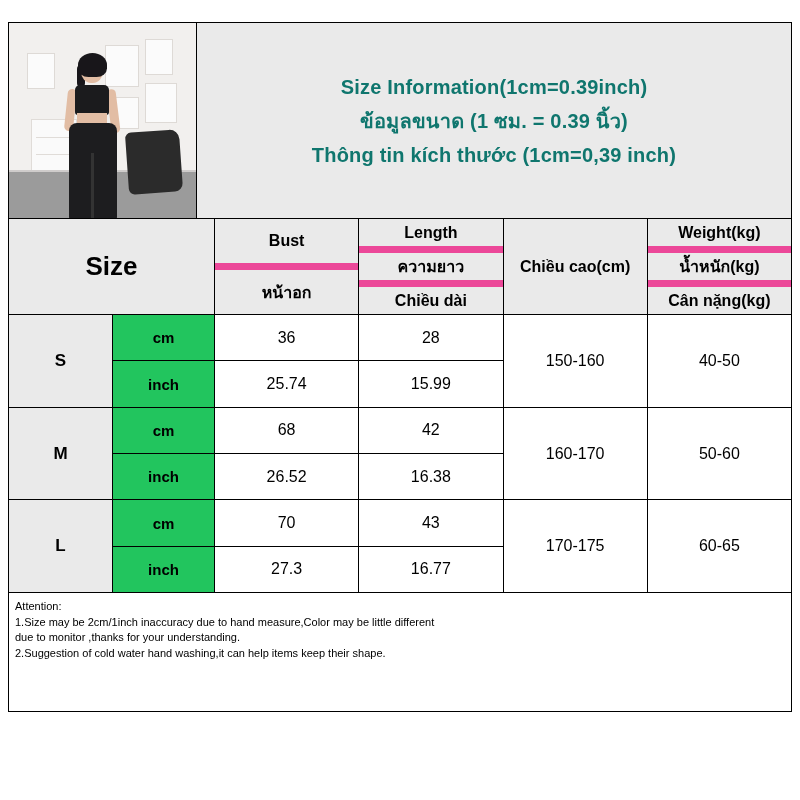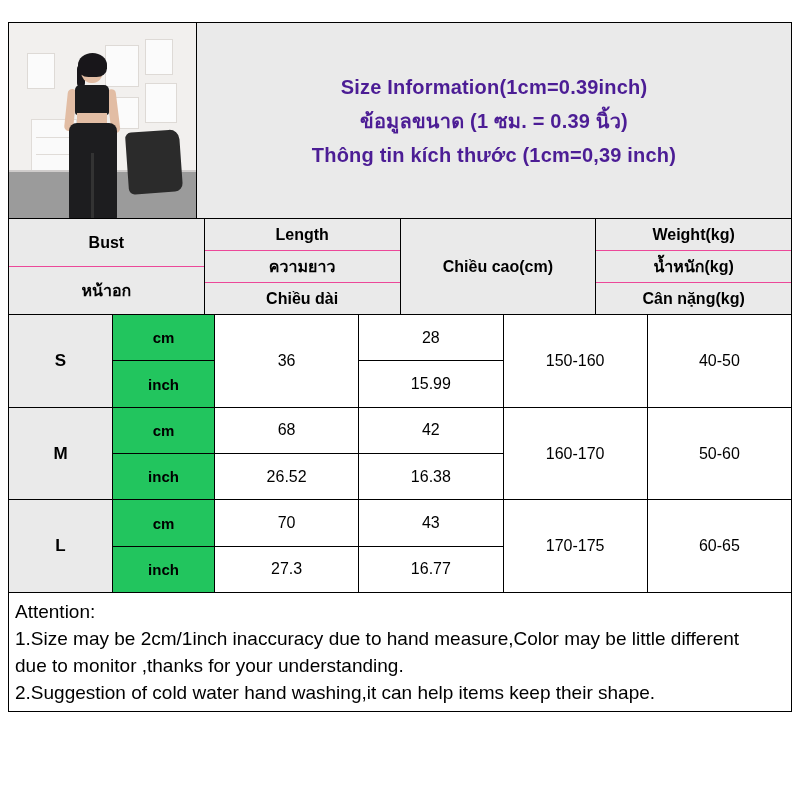--- a/index.html
+++ b/index.html
@@ -59,21 +59,21 @@
     align-items: center;
     justify-content: center;
     gap: 4px;
   }
   .title-line {
     font-size: 20px;
     font-weight: bold;
     letter-spacing: .2px;
     line-height: 1.5;
     text-align: right;
-    color: #4c1d95;
+    color: #0f766e;
   }
 
   
   .photo-bg {
     position: absolute;
     inset: 0;
     background: #f2f0ee;
   }
   .ph-floor {
     position: absolute;
@@ -205,21 +205,21 @@
     background: #eaeaea;
     display: flex;
     flex-direction: column;
   }
   .hdr-col:last-child { border-right: none; }
   .hdr-col .hc {
     flex: 1 1 0;
     display: flex;
     align-items: center;
     justify-content: center;
-    border-bottom: 1px solid #ec4899;
+    border-bottom: 7px solid #ec4899;
     font-size: 16px;
     font-weight: bold;
     text-align: center;
     box-sizing: border-box;
   }
   .hdr-col .hc:last-child { border-bottom: none; }
 
   
   .rows {
     flex: 1 1 auto;
@@ -296,21 +296,21 @@
 
   
   .attention {
     flex: 0 0 118px;
     padding: 6px 6px 0 6px;
     box-sizing: border-box;
     background: #fff;
   }
   .attention p {
     margin: 0;
-    font-size: 19px;
+    font-size: 11px;
     line-height: 1.42;
     color: #000;
   }
 </style>
 </head>
 <body>
 
 <div class="page">
   <div class="sheet">
 
@@ -338,20 +338,21 @@
         </div>
       </div>
       <div class="title-cell">
         <div class="title-line">Size Information(1cm=0.39inch)</div>
         <div class="title-line">ข้อมูลขนาด (1 ซม. = 0.39 นิ้ว)</div>
         <div class="title-line">Thông tin kích thước (1cm=0,39 inch)</div>
       </div>
     </div>
 
     <div class="hdr">
+      <div class="hdr-size">Size</div>
 
       <div class="hdr-col">
         <div class="hc">Bust</div>
         <div class="hc">หน้าอก</div>
       </div>
 
       <div class="hdr-col">
         <div class="hc">Length</div>
         <div class="hc">ความยาว</div>
         <div class="hc">Chiều dài</div>
@@ -371,20 +372,21 @@
     <div class="rows">
 
       <div class="size-row">
         <div class="c-size">S</div>
         <div class="c-unit">
           <div>cm</div>
           <div>inch</div>
         </div>
         <div class="c-measure">
           <div>36</div>
+          <div>25.74</div>
         </div>
         <div class="c-measure">
           <div>28</div>
           <div>15.99</div>
         </div>
         <div class="c-span">150-160</div>
         <div class="c-span">40-50</div>
       </div>
 
       <div class="size-row">

